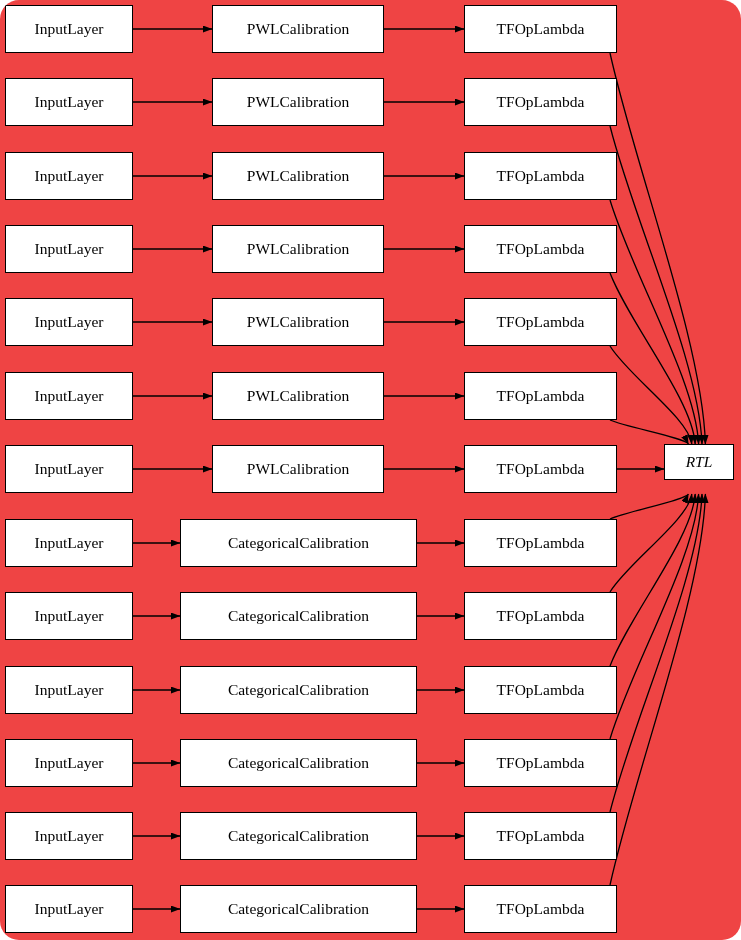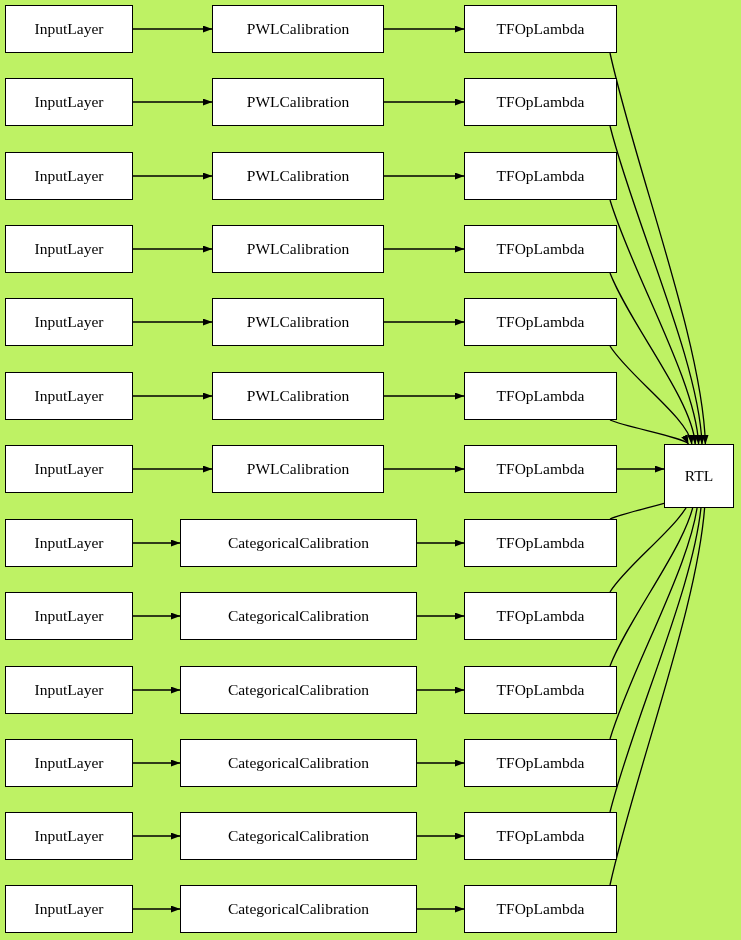--- a/index.html
+++ b/index.html
@@ -7,22 +7,23 @@
     padding: 0;
     background: #ffffff;
   }
   body {
     font-family: "Liberation Serif", "DejaVu Serif", serif;
   }
   #graph-root {
     position: relative;
     width: 741px;
     height: 940px;
-    background: #bef264;
+    background: #ef4444;
     overflow: hidden;
+    border-radius: 19px;
   }
   #edge-layer {
     position: absolute;
     left: 0;
     top: 0;
     width: 741px;
     height: 940px;
     pointer-events: none;
   }
   .node {
@@ -209,17 +210,17 @@
       </div>
       <div class="node" style="left: 5px; top: 885px; width: 128px; height: 48px;">
         <span class="node-label">InputLayer</span>
       </div>
       <div class="node" style="left: 180px; top: 885px; width: 237px; height: 48px;">
         <span class="node-label">CategoricalCalibration</span>
       </div>
       <div class="node" style="left: 464px; top: 885px; width: 153px; height: 48px;">
         <span class="node-label">TFOpLambda</span>
       </div>
-      <div class="node" style="left: 664px; top: 444px; width: 70px; height: 64px;">
+      <div class="node" style="left: 664px; top: 444px; width: 70px; height: 36px; font-style: italic;">
         <span class="node-label">RTL</span>
       </div>
     </div>
 </div>
 
 </body></html>

